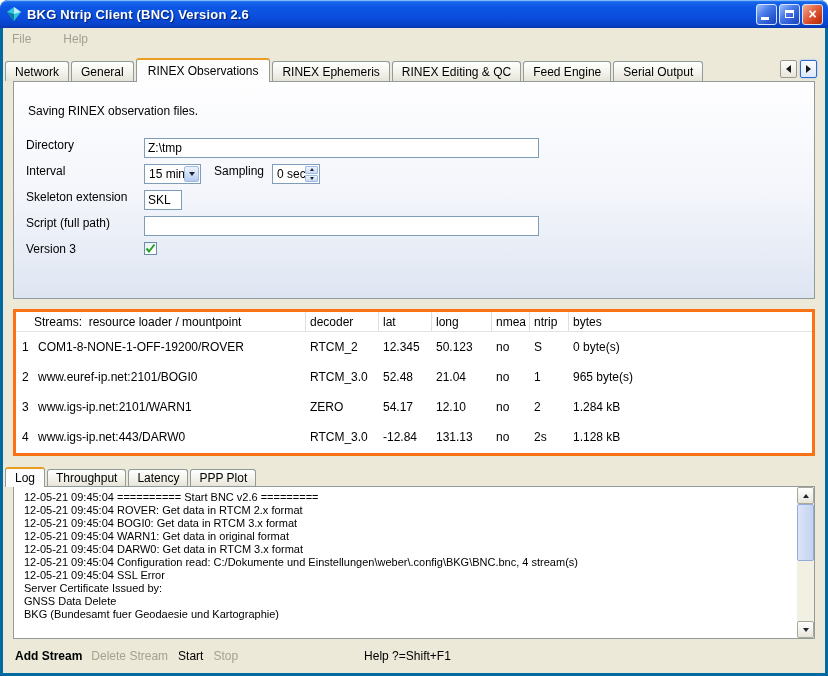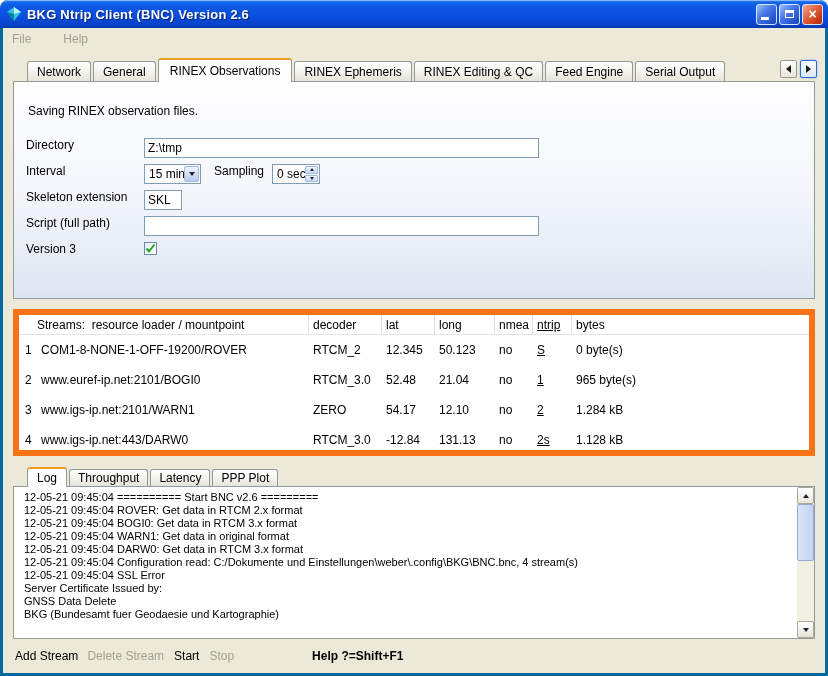--- a/index.html
+++ b/index.html
@@ -20,21 +20,21 @@
   .glyph-min { width: 8px; height: 3px; background: #fff; position: absolute; left: 4px; bottom: 4px; }
   .glyph-max { width: 9px; height: 8px; border: 1px solid #fff; border-top: 3px solid #fff; display: inline-block; }
   .glyph-close { color: #fff; font-size: 14px; font-weight: bold; line-height: 1; }
 
   .client { flex: 1; margin: 0 3px 3px; background: #ECE9D8; display: flex; flex-direction: column; overflow: hidden; }
 
   
   .menubar { height: 21px; flex: none; display: flex; align-items: center; gap: 32px; padding-left: 9px; font-size: 12px; color: #A39F94; }
 
   
-  .tabstrip { flex: none; display: flex; align-items: flex-end; padding-left: 24px; height: 24px; margin-top: 8px; position: relative; z-index: 2; }
+  .tabstrip { flex: none; display: flex; align-items: flex-end; padding-left: 2px; height: 24px; margin-top: 8px; position: relative; z-index: 2; }
   .tab { height: 20px; display: flex; align-items: center; padding: 0 9px; font-size: 12px; border: 1px solid #919B9C; border-bottom: none; border-radius: 3px 3px 0 0;
     background: linear-gradient(180deg,#FFFFFF 0%,#F3F2EB 55%,#E6E4D8 100%); margin-right: 2px; color: #000; white-space: nowrap; }
   .tab.active { height: 24px; border-top: 2px solid #E99E21; background: #FDFDFE; margin-bottom: -1px; z-index: 3; position: relative; padding: 0 11px; }
   .strip2 { height: 20px; margin-top: 10px; }
   .strip2 .tab { height: 17px; padding: 0 8px; }
   .strip2 .tab.active { height: 20px; padding: 0 9px; }
 
   .tab-scrolls { position: absolute; right: 8px; bottom: 3px; display: flex; gap: 3px; }
   .scroll-btn { width: 17px; height: 18px; border: 1px solid #9C9A8E; border-radius: 2px; background: linear-gradient(180deg,#FDFDFB,#E9E6DA); display: flex; align-items: center; justify-content: center; }
   .scroll-btn.focused { border-color: #2E6AD0; background: linear-gradient(180deg,#FBFDFF,#DDE8F8); box-shadow: 0 0 2px #7FA8E8; }
@@ -58,46 +58,46 @@
   .txt.tiny { width: 38px; }
   .combo { width: 57px; height: 20px; border: 1px solid #7F9DB9; background: #fff; position: relative; display: flex; align-items: center; padding-left: 4px; }
   .drop-btn { position: absolute; top: 1px; right: 1px; bottom: 1px; width: 15px; background: linear-gradient(180deg,#EDF3FC 0%,#D2E0F6 50%,#B4CBEE 100%); border: 1px solid #9FB9DF; border-radius: 2px; display: flex; align-items: center; justify-content: center; }
   .sampling-label { margin-left: 13px; margin-right: 8px; }
   .spin { width: 48px; height: 20px; border: 1px solid #7F9DB9; background: #fff; position: relative; display: flex; align-items: center; padding-left: 4px; }
   .spin-btns { position: absolute; top: 1px; right: 1px; bottom: 1px; width: 13px; display: flex; flex-direction: column; gap: 1px; }
   .spin-btn { flex: 1; background: linear-gradient(180deg,#EDF3FC,#C8D9F2); border: 1px solid #9FB9DF; border-radius: 1px; display: flex; align-items: center; justify-content: center; }
   .checkbox { width: 13px; height: 13px; border: 1px solid #6B8CAB; background: linear-gradient(135deg,#E3EBF2,#FFFFFF 60%); display: flex; align-items: center; justify-content: center; }
 
   
-  .streams { margin: 10px 10px 0; height: 147px; flex: none; border: 6px solid #f97316; background: #fff; font-size: 12px; overflow: hidden; }
+  .streams { margin: 10px 10px 0; height: 147px; flex: none; border: 3px solid #f97316; background: #fff; font-size: 12px; overflow: hidden; }
   .thead { display: flex; height: 20px; border-bottom: 1px solid #E4E4E4; }
   .th { display: flex; align-items: center; padding-left: 4px; border-right: 1px solid #E0DFDA; height: 100%; white-space: pre; }
   .c-first { width: 290px; padding-left: 18px; }
-  .c-decoder { width: 73px; } .c-lat { width: 53px; } .c-long { width: 60px; } .c-nmea { width: 38px; } .c-ntrip { width: 39px; text-decoration: underline; }
+  .c-decoder { width: 73px; } .c-lat { width: 53px; } .c-long { width: 60px; } .c-nmea { width: 38px; } .c-ntrip { width: 39px; }
   .th.c-bytes { flex: 1; border-right: none; }
   .trow { display: flex; height: 30px; align-items: center; }
   .td { padding-left: 4px; overflow: hidden; white-space: nowrap; }
   .td.c-num { width: 18px; padding-left: 6px; }
   .td.c-mount { width: 272px; }
   .td.c-bytes { flex: 1; }
 
   
   .logbox { margin: 0 10px; height: 153px; flex: none; border: 1px solid #919B9C; background: #fff; display: flex; position: relative; z-index: 1; }
   .logtext { flex: 1; padding: 4px 10px; font-size: 11px; line-height: 13px; overflow: hidden; white-space: nowrap; }
   .scrollbar { width: 17px; flex: none; background: #F2F0E3; display: flex; flex-direction: column; }
   .sb-btn { height: 17px; flex: none; background: linear-gradient(180deg,#FFFFFF,#E7E4D8); border: 1px solid #ABA798; border-radius: 2px; display: flex; align-items: center; justify-content: center; }
   .sb-thumb { height: 57px; flex: none; background: linear-gradient(90deg,#DCE4F7,#C3D3F1); border: 1px solid #95ACDA; border-radius: 2px; }
   .sb-spacer { flex: 1; }
 
   
   .footer { flex: 1; display: flex; align-items: center; padding: 0 12px; font-size: 12px; }
   .flat-btn { margin-right: 10px; cursor: default; }
-  .flat-btn.first { margin-right: 9px; }
+  .flat-btn.first { margin-right: 9px; font-weight: bold; }
   .flat-btn.disabled { color: #A5A193; }
-  .help-label { margin-left: 68px; font-weight: bold; }
+  .help-label { margin-left: 116px; }
 </style>
 </head>
 <body>
 
 <div class="window">
 
   <div class="titlebar">
     <span class="app-icon">
       <svg viewBox="0 0 16 16" width="16" height="16">
         <polygon points="8,1 15,6 8,15 1,6" fill="#2FC4E0"></polygon>

